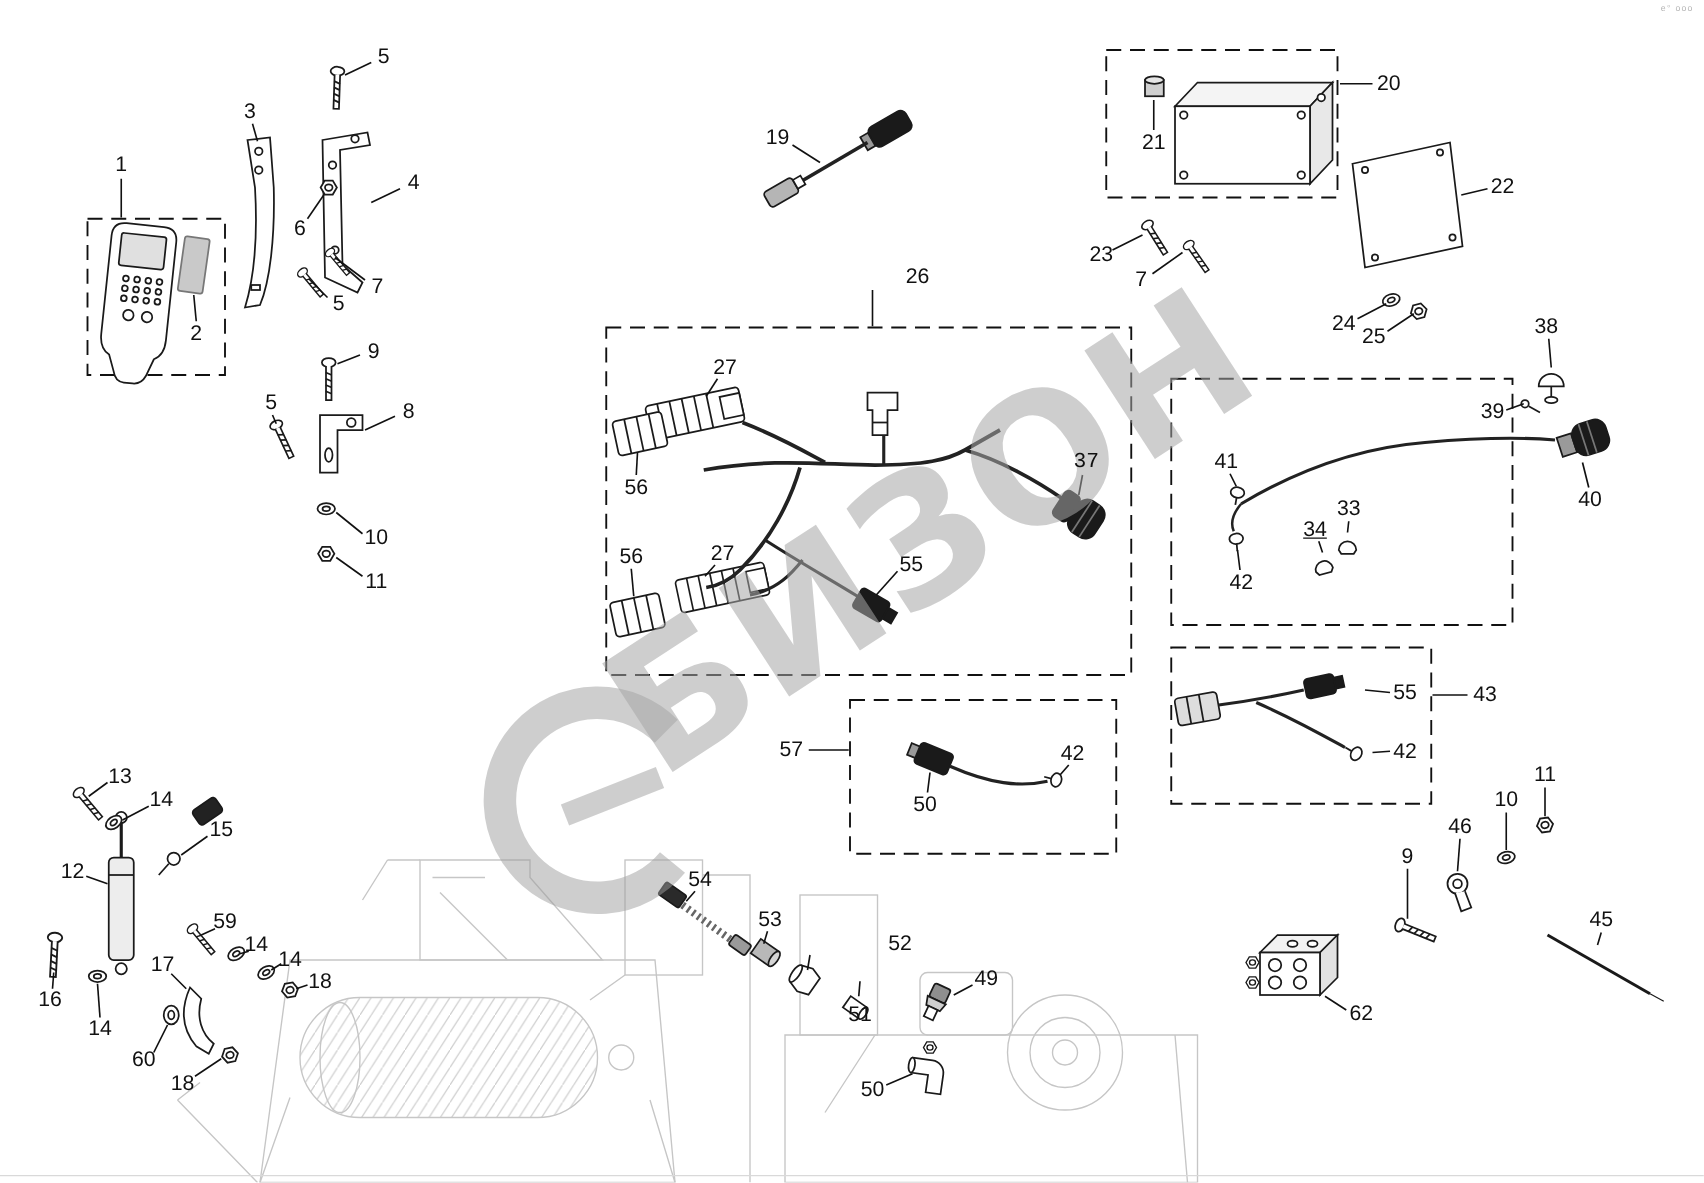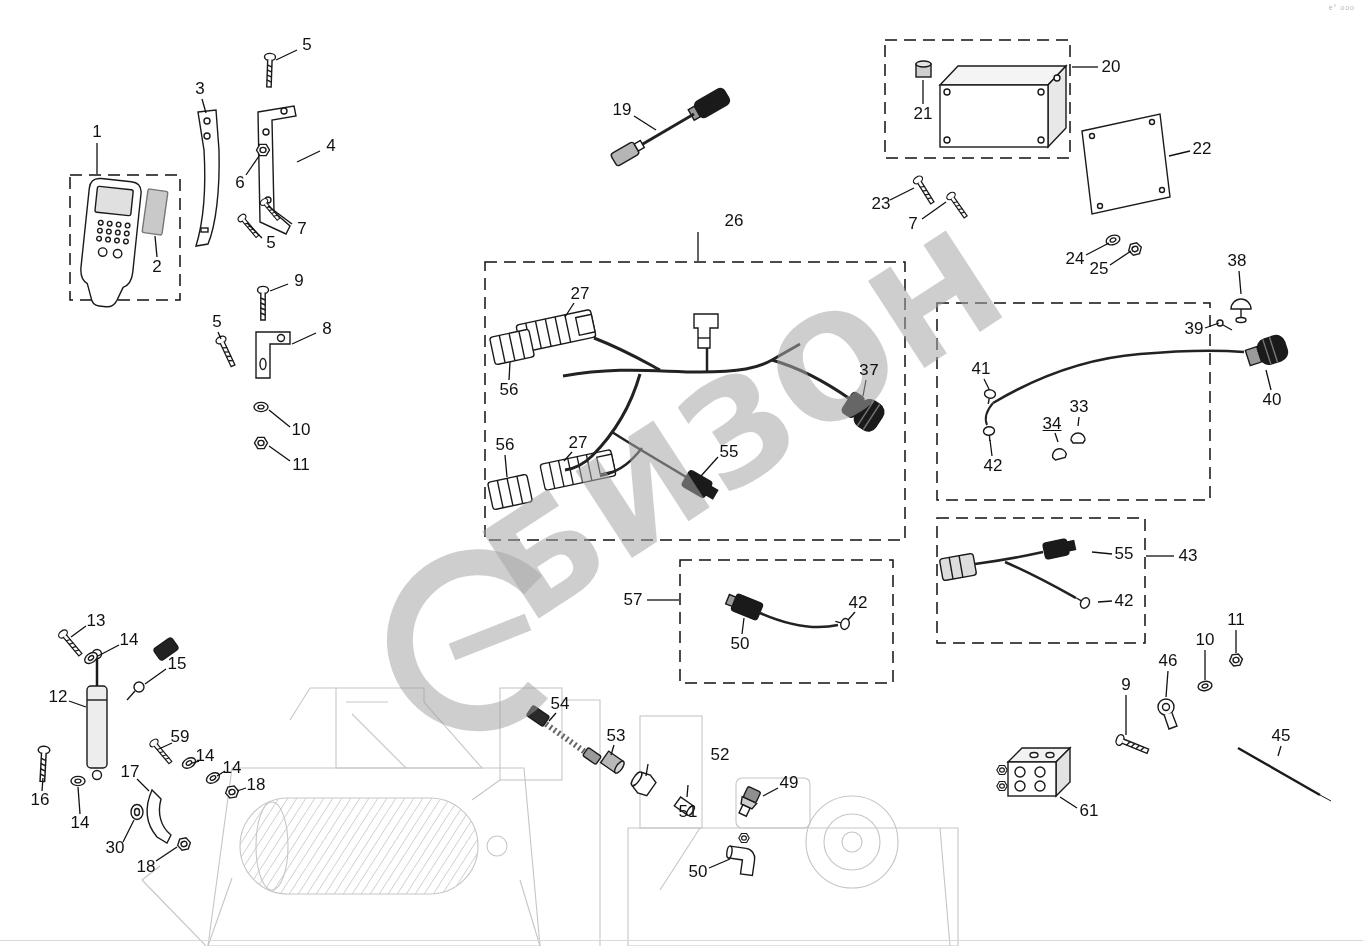--- a/index.html
+++ b/index.html
@@ -493,29 +493,29 @@
     <span class="callout" style="left: 129px; top: 640px;">14</span>
     <span class="callout" style="left: 177px; top: 664px;">15</span>
     <span class="callout" style="left: 58px; top: 697px;">12</span>
     <span class="callout" style="left: 180px; top: 737px;">59</span>
     <span class="callout" style="left: 205px; top: 756px;">14</span>
     <span class="callout" style="left: 232px; top: 768px;">14</span>
     <span class="callout" style="left: 130px; top: 772px;">17</span>
     <span class="callout" style="left: 256px; top: 785px;">18</span>
     <span class="callout" style="left: 40px; top: 800px;">16</span>
     <span class="callout" style="left: 80px; top: 823px;">14</span>
-    <span class="callout" style="left: 115px; top: 848px;">30</span>
+    <span class="callout" style="left: 115px; top: 848px;">60</span>
     <span class="callout" style="left: 146px; top: 867px;">18</span>
     <span class="callout" style="left: 560px; top: 704px;">54</span>
     <span class="callout" style="left: 616px; top: 736px;">53</span>
     <span class="callout" style="left: 680px; top: 755px; margin-left: 40px;">52</span>
     <span class="callout" style="left: 688px; top: 776px; margin-top: 36px;">51</span>
     <span class="callout" style="left: 789px; top: 783px;">49</span>
     <span class="callout" style="left: 698px; top: 872px; text-align: right;">50</span>
     <span class="callout" style="left: 1126px; top: 685px;">9</span>
     <span class="callout" style="left: 1168px; top: 661px;">46</span>
     <span class="callout" style="left: 1205px; top: 640px;">10</span>
     <span class="callout" style="left: 1236px; top: 620px;">11</span>
     <span class="callout" style="left: 1281px; top: 736px;">45</span>
-    <span class="callout" style="left: 1089px; top: 811px;">61</span>
+    <span class="callout" style="left: 1089px; top: 811px;">62</span>
   </div>
 <div id="corner-mark">е° ооо</div>
 <div id="bottom-rule"></div>
 
 </body></html>

